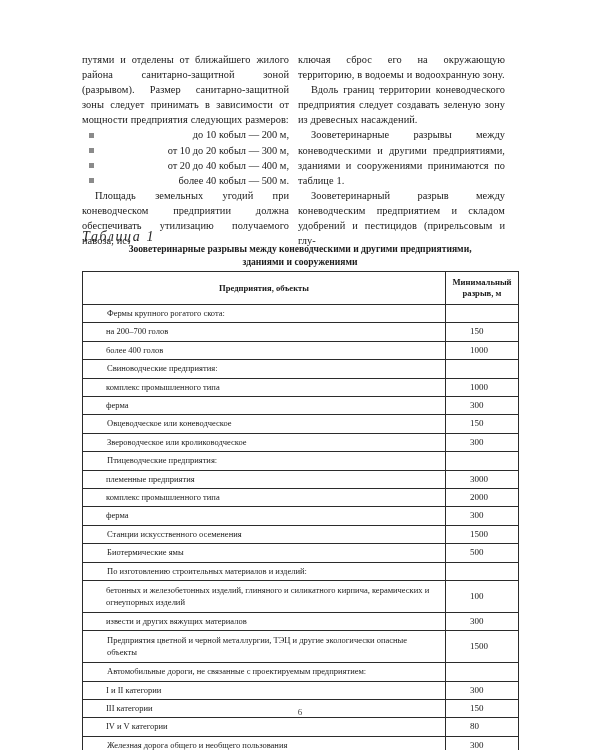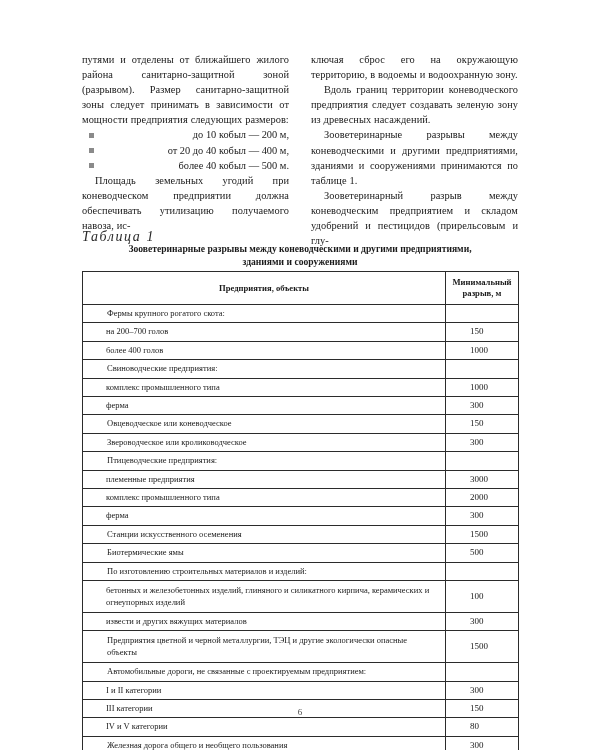--- a/index.html
+++ b/index.html
@@ -23,21 +23,21 @@
     height: 750px;
   }
 
   
   .columns {
     position: absolute;
     left: 82px;
     top: 52px;
     width: 436px;
     display: flex;
-    gap: 22px;
+    gap: 9px;
   }
   .col {
     width: 207px;
   }
   .col p {
     margin: 0;
     font-size: 10.4px;
     line-height: 15.1px;
     text-align: justify;
     text-align-last: left;
@@ -150,20 +150,21 @@
 <body>
 
 <div class="page">
 
   <div class="columns">
 
     <div class="col">
       <p>путями и отделены от ближайшего жилого района санитарно-защитной зоной (разрывом). Размер санитарно-защитной зоны следует принимать в зависимости от мощности предприятия следующих размеров:</p>
       <ul class="bullets">
         <li><span class="sq"></span><span>до 10 кобыл — 200 м,</span></li>
+        <li><span class="sq"></span><span>от 10 до 20 кобыл — 300 м,</span></li>
         <li><span class="sq"></span><span>от 20 до 40 кобыл — 400 м,</span></li>
         <li><span class="sq"></span><span>более 40 кобыл — 500 м.</span></li>
       </ul>
       <p class="indent">Площадь земельных угодий при коневодческом предприятии должна обеспечивать утилизацию получаемого навоза, ис-</p>
     </div>
 
     <div class="col">
       <p>ключая сброс его на окружающую территорию, в водоемы и водоохранную зону.</p>
       <p class="indent">Вдоль границ территории коневодческого предприятия следует создавать зеленую зону из древесных насаждений.</p>
       <p class="indent">Зооветеринарные разрывы между коневодческими и другими предприятиями, зданиями и сооружениями принимаются по таблице 1.</p>

